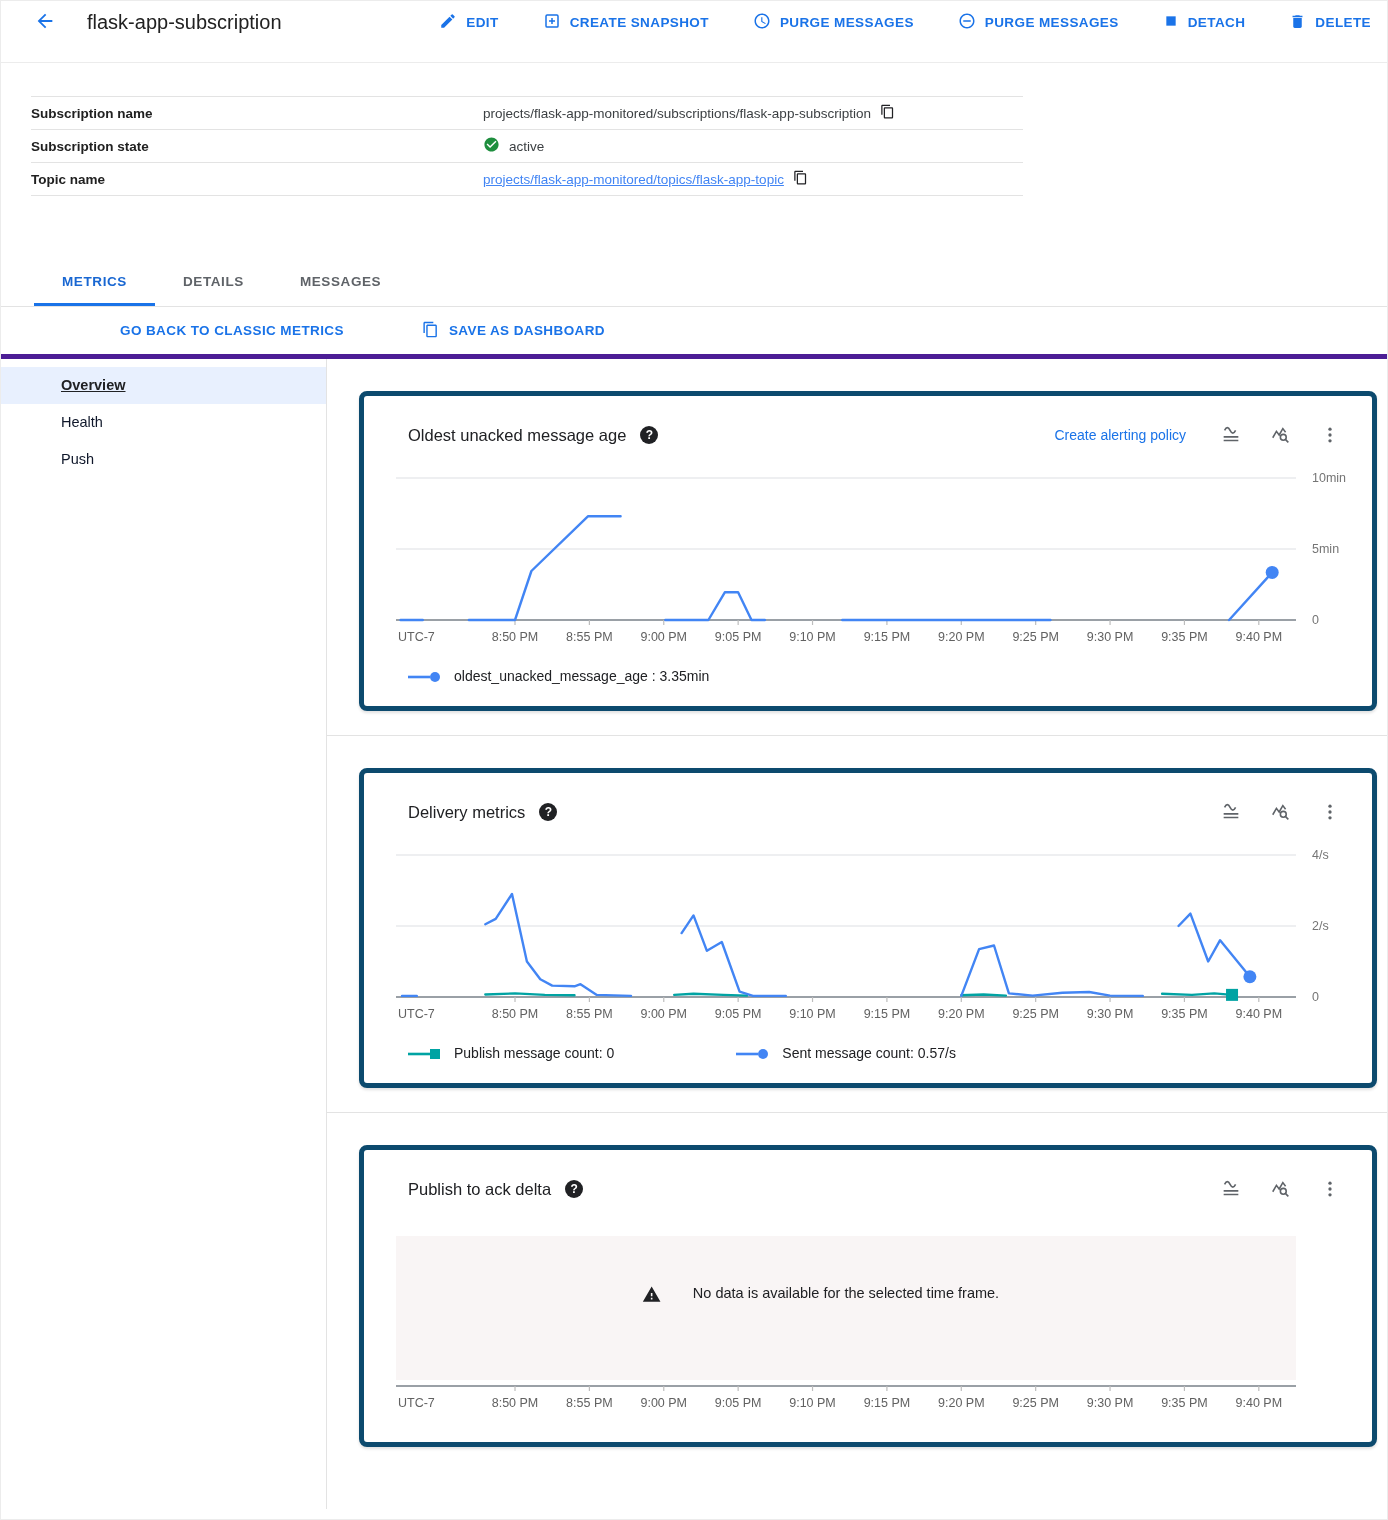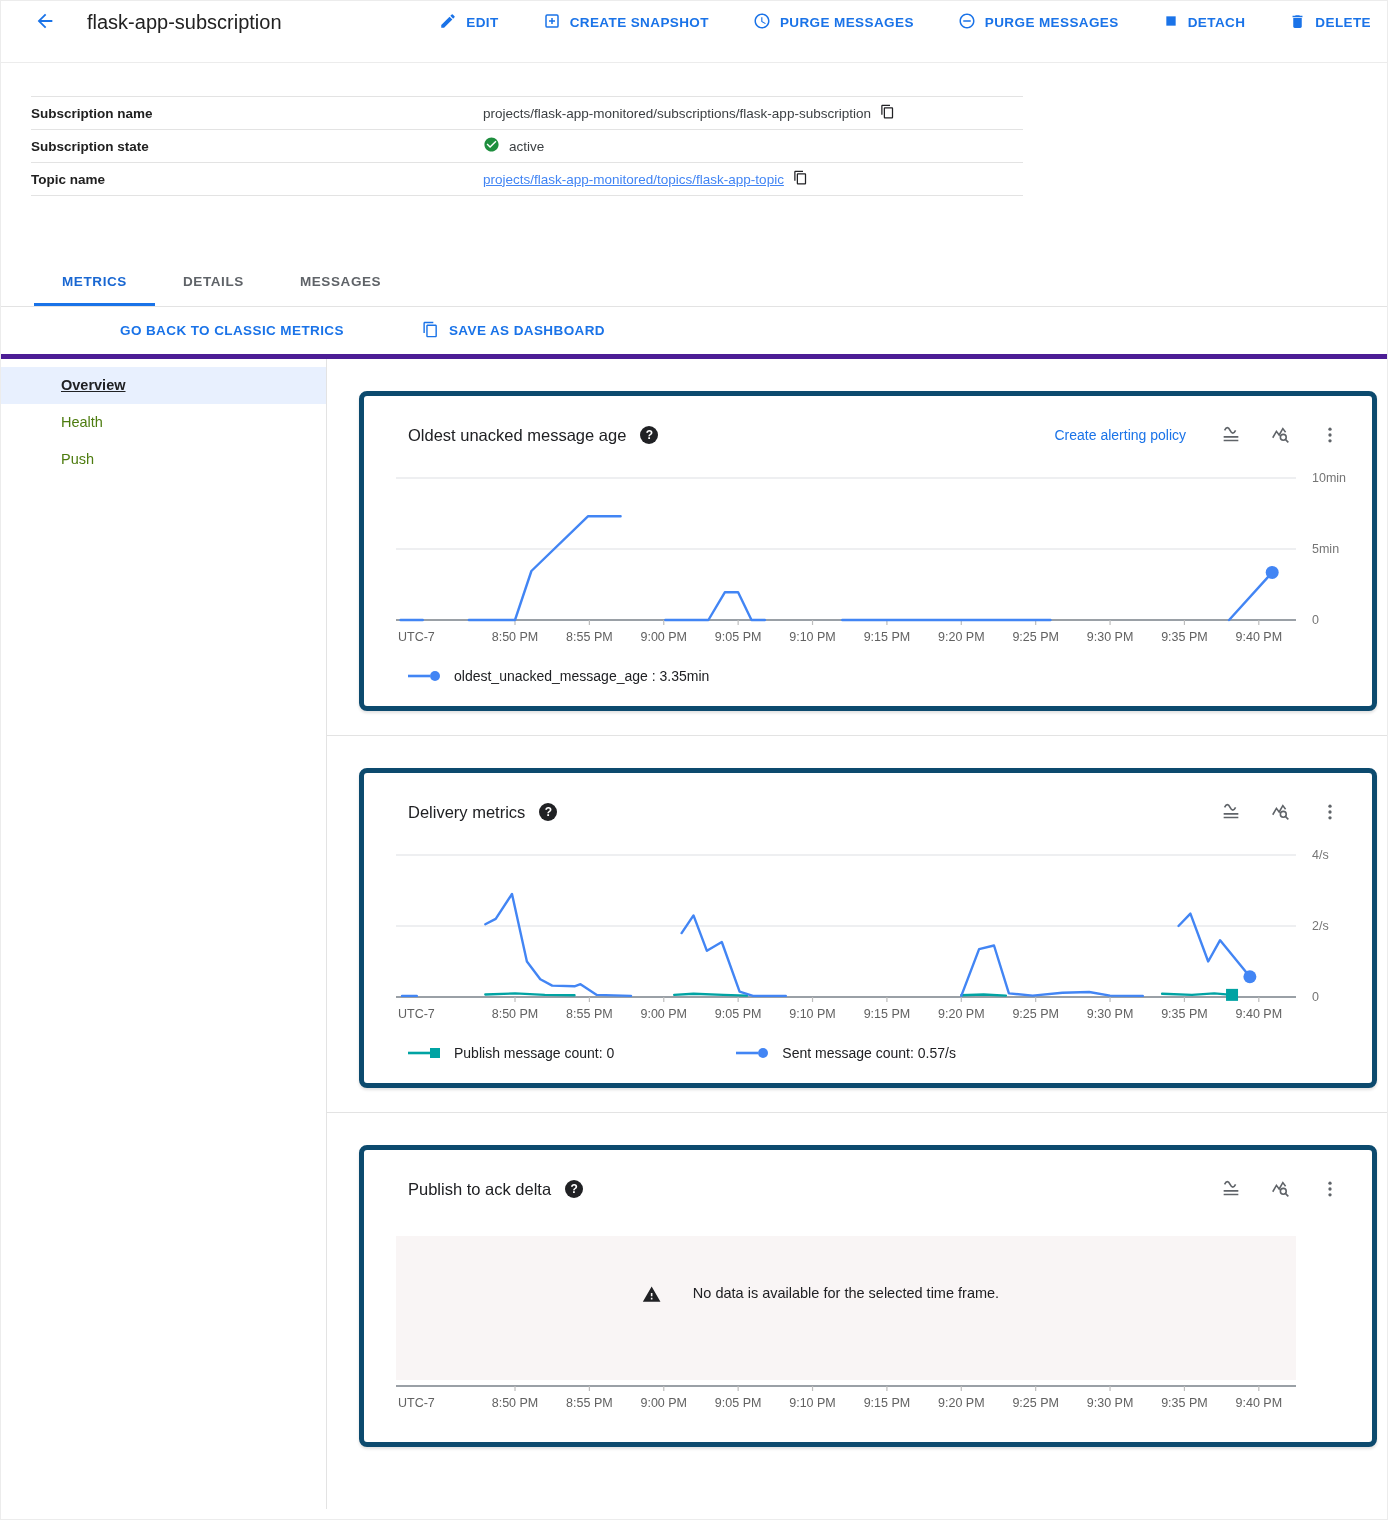--- a/index.html
+++ b/index.html
@@ -32,40 +32,40 @@
   .tab.active { color:#1967d2; border-bottom-color:#1a73e8; }
 
   
   .metrics-toolbar { height:52px; border-bottom:5px solid #4c1d95; display:flex; align-items:center; padding-left:119px; gap:78px; }
   .toolbar-link { border:none; background:none; color:#1a73e8; font-family:inherit; font-size:13.5px; font-weight:bold;
                   letter-spacing:.4px; cursor:pointer; display:flex; align-items:center; gap:10px; }
 
   
   .content { display:flex; align-items:stretch; min-height:1150px; }
   .sidebar { width:326px; flex:0 0 326px; border-right:1px solid #e3e3e3; padding-top:8px; }
-  .side-item { height:37px; line-height:37px; padding-left:60px; font-size:14.5px; color:#4d7c0f; cursor:pointer; }
+  .side-item { height:37px; line-height:37px; padding-left:60px; font-size:14.5px; color:#0f172a; cursor:pointer; }
   .side-item.active { background:#e8f0fe; font-weight:bold; color:#202124;text-decoration:underline; }
   .main { flex:1; min-width:0; }
   .chart-row { padding:32px 10px 24px 32px; border-bottom:1px solid #e3e3e3; }
   .chart-row:last-child { border-bottom:none; }
 
   
   .card { background:#fff; border:5px solid #0c4a6e; border-radius:8px; padding:24px 32px 18px;
           box-shadow:0 2px 3px rgba(0,0,0,.12); }
   .card-header { display:flex; align-items:center; margin:4px 0 22px 12px; }
   .card-title { font-size:16.5px; color:#202124; }
   .help-icon { width:18px; height:18px; border-radius:50%; background:#202124; color:#fff; font-size:12px; font-weight:bold;
                display:inline-flex; align-items:center; justify-content:center; margin-left:14px; }
   .card-header .spacer { flex:1; }
   .alert-link { border:none; background:none; color:#1a73e8; font-family:inherit; font-size:14px; cursor:pointer; margin-right:34px; }
   .card-icons { display:flex; align-items:center; gap:28px; }
   .icon-btn { border:none; background:none; cursor:pointer; padding:0; display:flex; color:#5f6368; }
   .chart-host { width:100%; }
   .legend { display:flex; align-items:center; gap:120px; margin:10px 0 4px 10px; }
-  .legend-item { display:flex; align-items:center; gap:12px; font-size:14px; color:#202124; }
+  .legend-item { display:flex; align-items:flex-end; gap:12px; font-size:14px; color:#202124; }
 </style>
 </head>
 <body>
 
 <div class="page">
 
   <div class="header">
     <button class="back-btn">
       <span>
         <svg width="22" height="22" viewBox="0 0 24 24" fill="#1a73e8">

